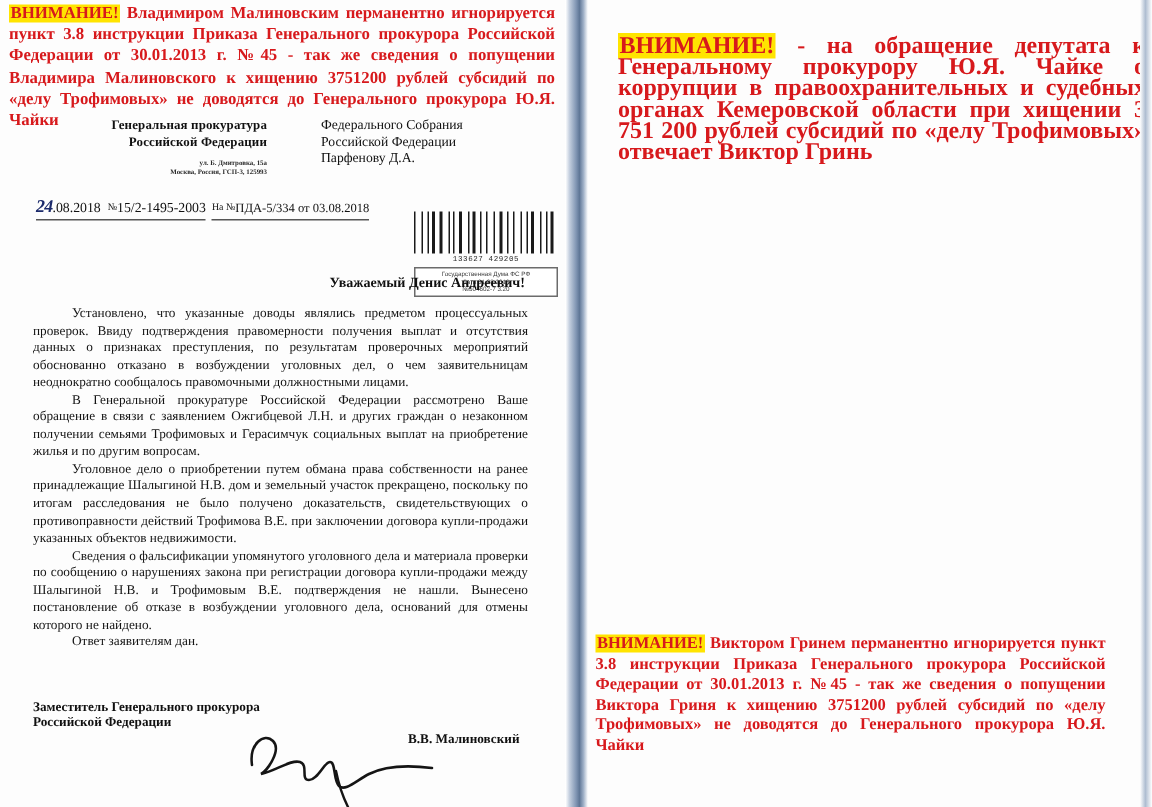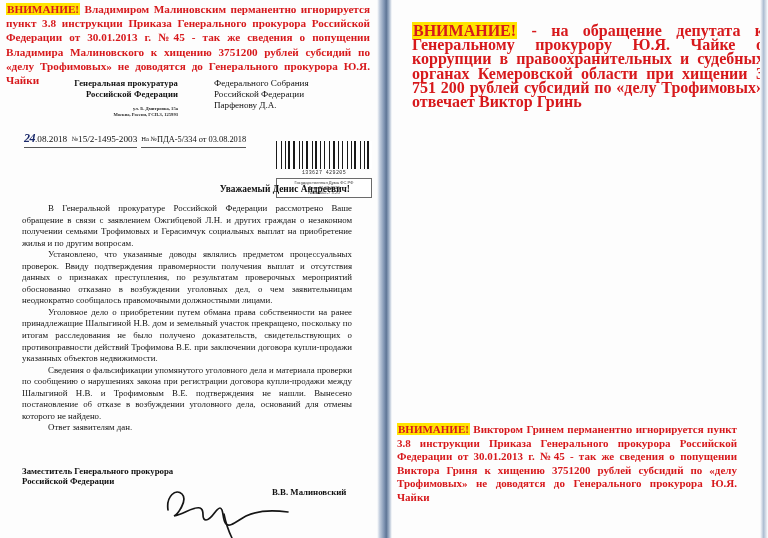--- a/index.html
+++ b/index.html
@@ -321,22 +321,22 @@
         <div class="stamp-box">
           <div>Государственная Дума ФС РФ</div>
           <div>Дата 31.08.2018</div>
           <div>№504602-7  3.20</div>
         </div>
       </div>
 
       <div class="salutation" id="sal-left">Уважаемый Денис Андреевич!</div>
 
       <div class="body-text" id="body-left">
+        <p>Установлено, что указанные доводы являлись предметом процессуальных проверок. Ввиду подтверждения правомерности получения выплат и отсутствия данных о признаках преступления, по результатам проверочных мероприятий обоснованно отказано в возбуждении уголовных дел, о чем заявительницам неоднократно сообщалось правомочными должностными лицами.</p>
         <p>В Генеральной прокуратуре Российской Федерации рассмотрено Ваше обращение в связи с заявлением Ожгибцевой Л.Н. и других граждан о незаконном получении семьями Трофимовых и Герасимчук социальных выплат на приобретение жилья и по другим вопросам.</p>
-        <p>Установлено, что указанные доводы являлись предметом процессуальных проверок. Ввиду подтверждения правомерности получения выплат и отсутствия данных о признаках преступления, по результатам проверочных мероприятий обоснованно отказано в возбуждении уголовных дел, о чем заявительницам неоднократно сообщалось правомочными должностными лицами.</p>
         <p>Уголовное дело о приобретении путем обмана права собственности на ранее принадлежащие Шалыгиной Н.В. дом и земельный участок прекращено, поскольку по итогам расследования не было получено доказательств, свидетельствующих о противоправности действий Трофимова В.Е. при заключении договора купли-продажи указанных объектов недвижимости.</p>
         <p>Сведения о фальсификации упомянутого уголовного дела и материала проверки по сообщению о нарушениях закона при регистрации договора купли-продажи между Шалыгиной Н.В. и Трофимовым В.Е. подтверждения не нашли. Вынесено постановление об отказе в возбуждении уголовного дела, оснований для отмены которого не найдено.</p>
         <p>Ответ заявителям дан.</p>
       </div>
 
       <div class="sign" id="sign-left">
         <div>Заместитель Генерального прокурора</div>
         <div>Российской Федерации</div>
       </div>
       <div class="sign-name" id="signname-left">В.В. Малиновский</div>

